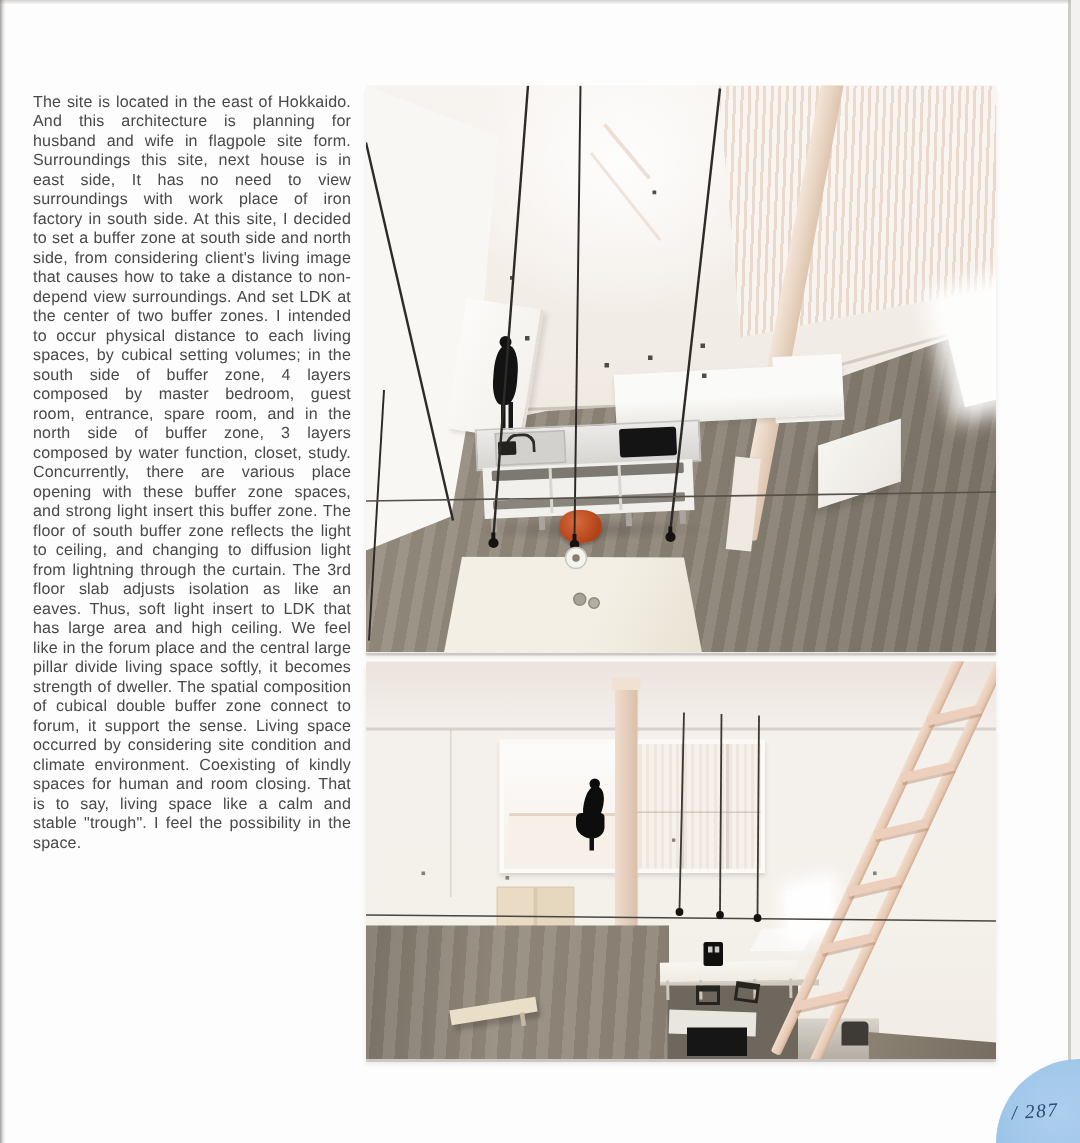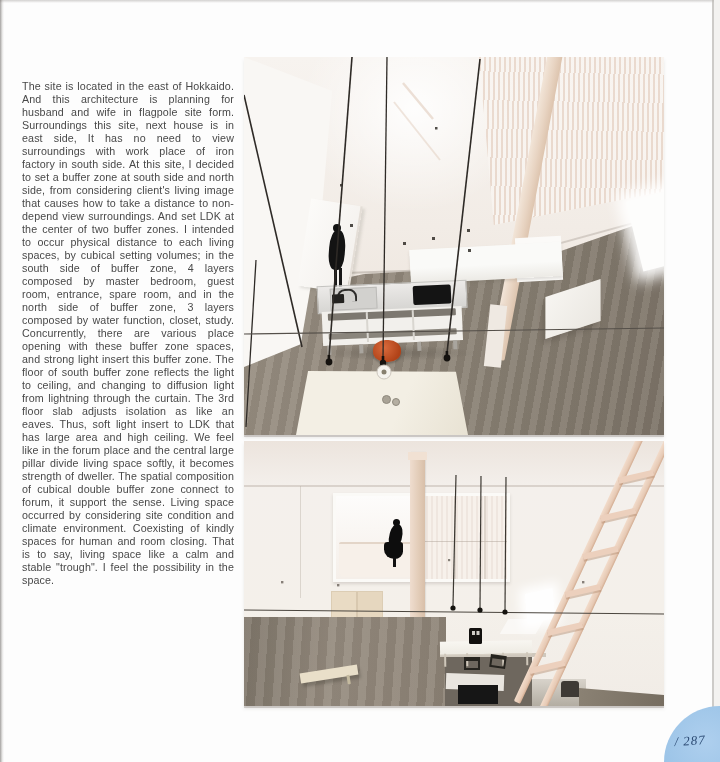--- a/index.html
+++ b/index.html
@@ -6,21 +6,21 @@
   .pg{position:relative;width:720px;height:762px;background:#fdfdfd;overflow:hidden;
       font-family:"Liberation Sans",sans-serif;}
   
   .edge-left{position:absolute;left:0;top:0;width:4px;height:100%;
     background:linear-gradient(90deg,rgba(104,100,97,.6),rgba(150,146,142,.22) 55%,rgba(255,255,255,0));}
   .edge-top{position:absolute;left:0;top:0;width:100%;height:3px;
     background:linear-gradient(180deg,rgba(132,128,124,.35),rgba(255,255,255,0));}
   .edge-right-line{position:absolute;left:712px;top:0;width:2px;height:100%;background:rgba(188,185,181,.75);}
   .edge-right-shade{position:absolute;left:714px;top:0;width:6px;height:100%;background:#f3f2f0;}
   
-  .article{position:absolute;left:22px;top:80px;width:212px;
+  .article{position:absolute;left:22px;top:62px;width:212px;
     font-size:10.7px;line-height:13px;letter-spacing:.12px;word-spacing:.25px;
     color:#484848;text-align:justify;}
   
   .photo{position:absolute;overflow:hidden;
     box-shadow:0 2px 0 rgba(142,136,130,.35),0 3px 3px rgba(142,136,130,.18);}
   .photo1{left:244px;top:57px;width:420px;height:378px;
     background:linear-gradient(180deg,#f7f3ef 0%,#f2ece6 45%,#efe8e1 62%,#efe9e2 100%);}
   .photo2{left:244px;top:441px;width:420px;height:265px;
     background:linear-gradient(180deg,#ece4dd 0%,#f4f0ec 18%,#f4f0ea 64%,#f1ece6 100%);}
   .abs{position:absolute;}

